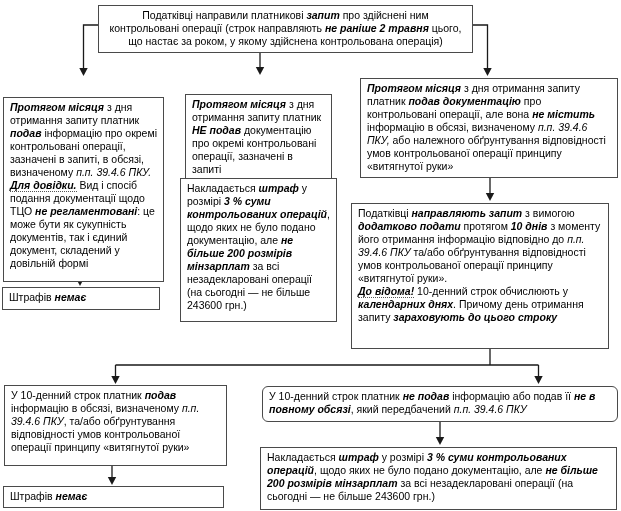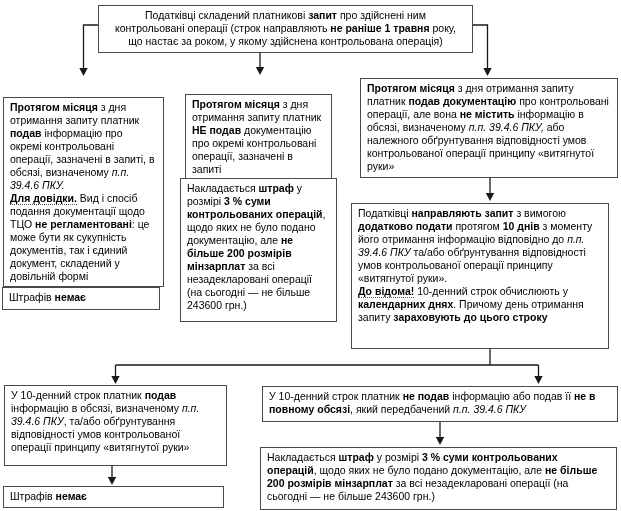--- a/index.html
+++ b/index.html
@@ -21,32 +21,32 @@
   .conn{stroke:var(--arrow);fill:none;stroke-width:1.3;}
   .arrowhead{fill:var(--arrow);stroke:none;}
   .fbox{
     position:absolute;
     box-sizing:border-box;
     background:var(--bg);
     border:1px solid var(--border);
     padding:3px 6px;
     z-index:1;
   }
-  .b{font-weight:bold;}
+  .b{font-weight:bold;font-style:italic;}
   .i{font-style:italic;}
   .u{border-bottom:1px dotted #555;}
   #box-top{left:98px;top:5px;width:375px;min-height:48px;text-align:center;padding:3px 10px;}
   #box-left-1{left:3px;top:77px;width:161px;min-height:185px;margin-top:20px;}
   #box-mid-1{left:185px;top:78px;width:147px;min-height:77px;margin-top:16px;}
   #box-right-1{left:360px;top:78px;width:258px;min-height:100px;}
   #box-mid-2{left:180px;top:178px;width:157px;min-height:144px;}
   #box-right-2{left:351px;top:203px;width:258px;min-height:146px;}
   #box-left-2{left:2px;top:287px;width:158px;min-height:23px;}
   #box-bl-1{left:4px;top:385px;width:223px;min-height:81px;}
-  #box-br-1{left:262px;top:386px;width:356px;min-height:36px;}
+  #box-br-1{left:262px;top:386px;width:356px;min-height:36px;border-radius:6px;}
   #box-bl-2{left:3px;top:486px;width:221px;min-height:22px;}
   #box-br-2{left:260px;top:447px;width:357px;min-height:63px;}
 </style>
 </head>
 <body>
 
 <div id="canvas">
 
   <svg id="connectors" width="621" height="511" viewBox="0 0 621 511" aria-hidden="true">
 
@@ -72,21 +72,21 @@
     <path class="arrowhead" d="M111.3 376 L119.7 376 L115.5 384 Z"></path>
     <path class="arrowhead" d="M534.3 376 L542.7 376 L538.5 384 Z"></path>
 
     <path class="conn" d="M112 466 V481"></path>
     <path class="arrowhead" d="M107.8 477 L116.2 477 L112 485 Z"></path>
 
     <path class="conn" d="M440 422 V441"></path>
     <path class="arrowhead" d="M435.8 437 L444.2 437 L440 445 Z"></path>
   </svg>
 
-  <div class="fbox" id="box-top"><span>Податківці складений платникові </span><span class="b">запит</span><span> про здійснені ним контрольовані операції (строк направляють </span><span class="b">не раніше 1 травня</span><span> року, що настає за роком, у якому здійснена контрольована операція)</span></div>
+  <div class="fbox" id="box-top"><span>Податківці направили платникові </span><span class="b">запит</span><span> про здійснені ним контрольовані операції (строк направляють </span><span class="b">не раніше 2 травня</span><span> цього, що настає за роком, у якому здійснена контрольована операція)</span></div>
 
   <div class="fbox" id="box-left-1"><span class="b">Протягом місяця</span><span> з дня отримання запиту платник </span><span class="b">подав</span><span> інформацію про окремі контрольовані операції, зазначені в запиті, в обсязі, визначеному </span><span class="i">п.п. 39.4.6 ПКУ.</span><br><span class="b u">Для довідки.</span><span> Вид і спосіб подання документації щодо ТЦО </span><span class="b">не регламентовані</span><span>: це може бути як сукупність документів, так і єдиний документ, складений у довільній формі</span></div>
 
   <div class="fbox" id="box-mid-1"><span class="b">Протягом місяця</span><span> з дня отримання запиту платник </span><span class="b">НЕ подав</span><span> документацію про окремі контрольовані операції, зазначені в запиті</span></div>
 
   <div class="fbox" id="box-right-1"><span class="b">Протягом місяця</span><span> з дня отримання запиту платник </span><span class="b">подав документацію</span><span> про контрольовані операції, але вона </span><span class="b">не містить</span><span> інформацію в обсязі, визначеному </span><span class="i">п.п. 39.4.6 ПКУ,</span><span> або належного обґрунтування відповідності умов контрольованої операції принципу «витягнутої руки»</span></div>
 
   <div class="fbox" id="box-mid-2"><span>Накладається </span><span class="b">штраф</span><span> у розмірі </span><span class="b">3 % суми контрольованих операцій</span><span>, щодо яких не було подано документацію, але </span><span class="b">не більше 200 розмірів мінзарплат</span><span> за всі незадекларовані операції (на сьогодні — не більше 243600 грн.)</span></div>
 
   <div class="fbox" id="box-right-2"><span>Податківці </span><span class="b">направляють запит</span><span> з вимогою </span><span class="b">додатково подати</span><span> протягом </span><span class="b">10 днів</span><span> з моменту його отримання інформацію відповідно до </span><span class="i">п.п. 39.4.6 ПКУ</span><span> та/або обґрунтування відповідності умов контрольованої операції принципу «витягнутої руки».</span><br><span class="b u">До відома!</span><span> 10-денний строк обчислюють у </span><span class="b">календарних днях</span><span>. Причому день отримання запиту </span><span class="b">зараховують до цього строку</span></div>

